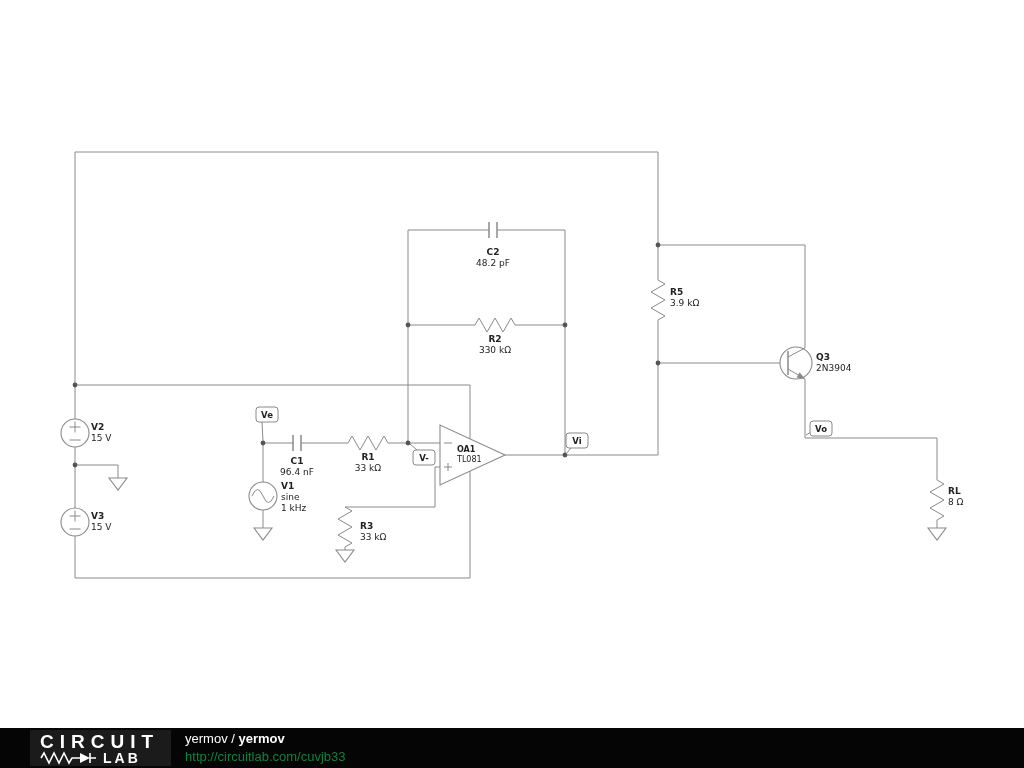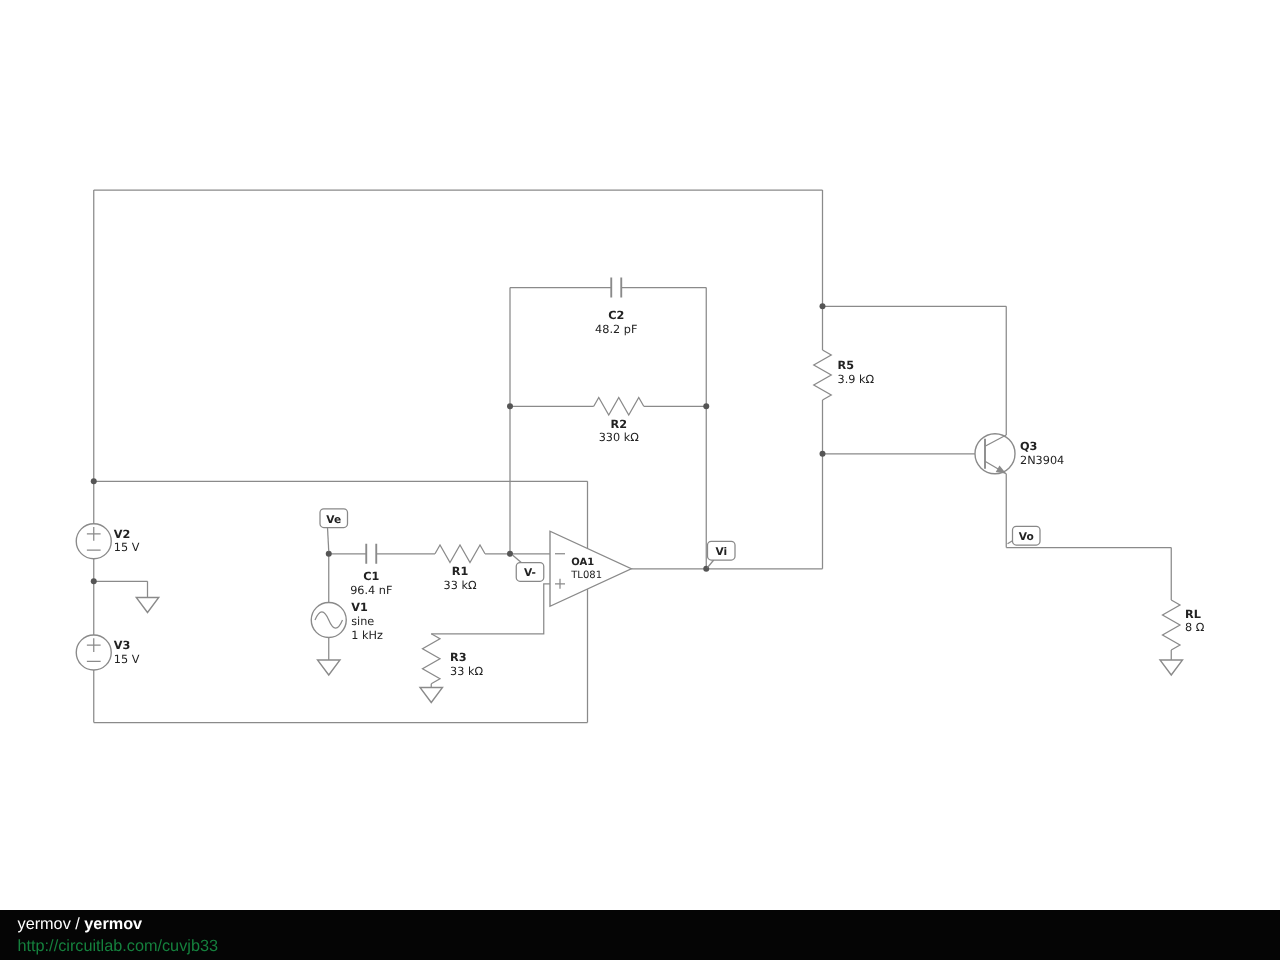--- a/index.html
+++ b/index.html
@@ -193,20 +193,31 @@
     <text class="tagtext" x="577" y="444" text-anchor="middle">Vi</text>
   </g>
   <g>
     <path class="wire" d="M811,432 L806,435"></path>
     <rect class="tagbox" x="810" y="421" width="22" height="15" rx="3"></rect>
     <text class="tagtext" x="821" y="432" text-anchor="middle">Vo</text>
   </g>
 </svg>
 
 <div class="footer">
+  <div class="logo">
+    <div class="logo-circuit">CIRCUIT</div>
+    <div class="logo-row2">
+      <svg width="58" height="14" viewBox="0 0 58 14">
+        <path d="M1,7 l3,-5 l5,10 l5,-10 l5,10 l5,-10 l5,10 l3,-5 H40" stroke="#ffffff" stroke-width="1.6" fill="none"></path>
+        <polygon points="40,2 40,12 50,7" fill="#ffffff"></polygon>
+        <path d="M50,2 V12 M50,7 H56" stroke="#ffffff" stroke-width="1.6" fill="none"></path>
+      </svg>
+      <span class="logo-lab">LAB</span>
+    </div>
+  </div>
   <div class="meta">
     <div class="meta-line1">
       <span class="author">yermov</span><span class="sep"> / </span><span class="title">yermov</span>
     </div>
     <div class="meta-line2">
       <a class="url">http://circuitlab.com/cuvjb33</a>
     </div>
   </div>
 </div>
 

